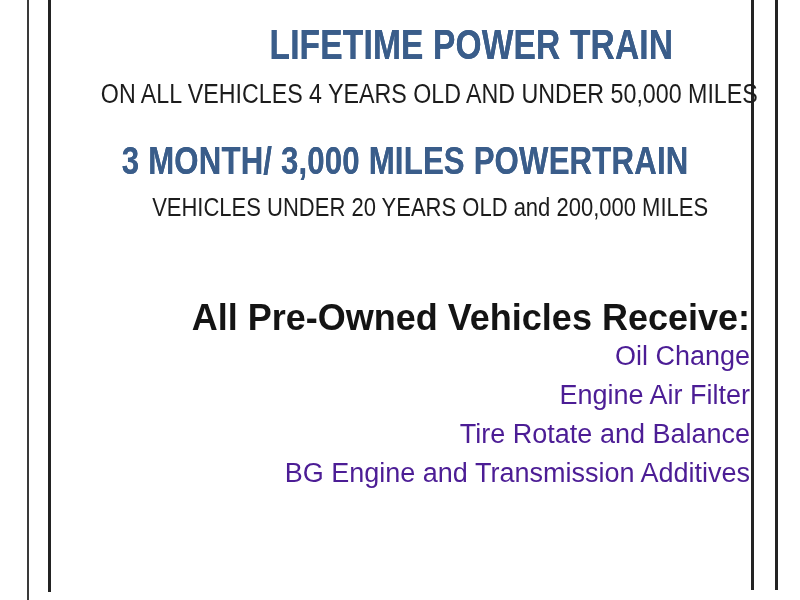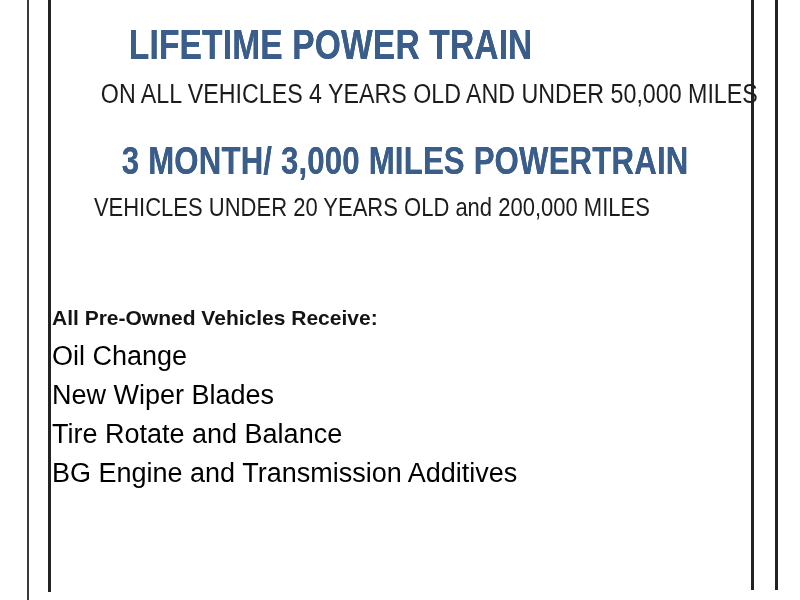--- a/index.html
+++ b/index.html
@@ -30,21 +30,21 @@
   .rule-right-inner { left: 751px; top: 0;  width: 3px; height: 590px; background: #232323; }
   .rule-right-outer { left: 775px; top: 0;  width: 3px; height: 590px; background: #232323; }
 
   
   .content {
     position: absolute;
     left: 52px;
     top: 0;
     width: 698px;
     height: 600px;
-    text-align: left;
+    text-align: right;
   }
 
   .blue-head {
     color: #3a5d8a;
     font-family: "Liberation Sans Narrow", "Liberation Sans", sans-serif;
     font-weight: bold;
     letter-spacing: 0.2px;
     white-space: nowrap;
     text-shadow: 0 0 0.7px #3a5d8a;
   }
@@ -95,26 +95,26 @@
   
   #services {
     position: absolute;
     left: 0; right: 0;
     top: 298px;
   }
   .svc-title {
     color: #141414;
     font-family: "Liberation Sans", sans-serif;
     font-weight: bold;
-    font-size: 21px;
+    font-size: 36px;
     line-height: 39px;
     white-space: nowrap;
   }
   .svc-item {
-    color: #000000;
+    color: #4c1d95;
     font-family: "Liberation Sans", sans-serif;
     font-weight: 400;
     font-size: 27px;
     line-height: 39px;
     white-space: nowrap;
   }
 </style>
 </head>
 <body>
 
@@ -130,19 +130,19 @@
     <div id="head1" class="blue-head">LIFETIME POWER TRAIN</div>
     <div id="sub1" class="sub-head">ON ALL VEHICLES 4 YEARS OLD AND UNDER 50,000 MILES</div>
 
     <div id="head2" class="blue-head">3 MONTH/ 3,000 MILES POWERTRAIN</div>
     <div id="sub2" class="sub-head">VEHICLES UNDER 20 YEARS OLD and 200,000 MILES</div>
 
     <div id="services">
       <div class="svc-title">All Pre-Owned Vehicles Receive:</div>
 
       <div class="svc-item">Oil Change</div>
-      <div class="svc-item">New Wiper Blades</div>
+      <div class="svc-item">Engine Air Filter</div>
       <div class="svc-item">Tire Rotate and Balance</div>
       <div class="svc-item">BG Engine and Transmission Additives</div>
     </div>
 
   </div>
 </div>
 
 </body></html>

